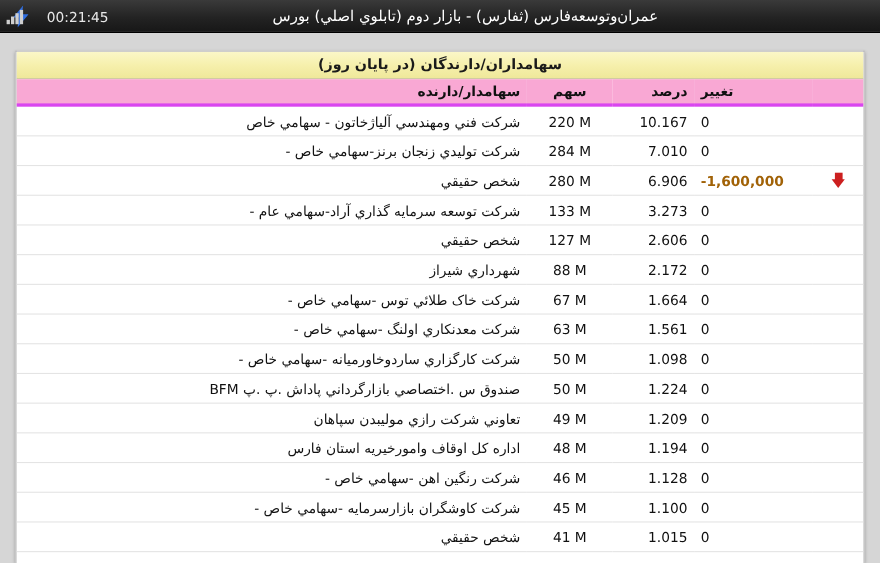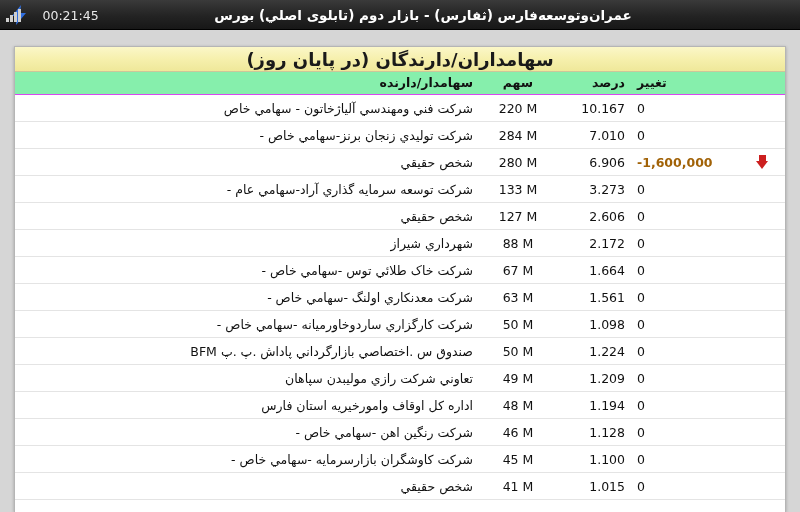--- a/index.html
+++ b/index.html
@@ -26,21 +26,21 @@
     align-items: center;
     direction: rtl;
     padding: 0 8px;
     box-sizing: border-box;
     border-bottom: 1px solid #000;
   }
   .topbar-title {
     flex: 1;
     text-align: center;
     font-size: 13.5px;
-    font-weight: bold;
+    font-weight: normal;
     color: #ffffff;
     white-space: nowrap;
     overflow: hidden;
     text-overflow: ellipsis;
     padding-left: 26px;
   }
   .bolt-icon {
     width: 18px;
     height: 20px;
     display: inline-flex;
@@ -95,41 +95,41 @@
     box-sizing: border-box;
     overflow: hidden;
   }
   .card-header {
     height: 24px;
     background: linear-gradient(to bottom, #fbf7c8 0%, #f6f0ad 50%, #efe89a 100%);
     border-bottom: 1px solid #ccc69a;
     display: flex;
     align-items: center;
     justify-content: center;
-    font-size: 18px;
+    font-size: 13px;
     font-weight: bold;
     color: #1a1a1a;
   }
 
   
   table.holders {
     width: 100%;
     border-collapse: collapse;
     table-layout: fixed;
     direction: rtl;
     font-size: 12.5px;
     color: #111;
   }
   table.holders th {
     font-weight: bold;
     font-size: 12.5px;
     color: #111;
     padding: 3px 6px 4px 6px;
-    border-bottom: 1px solid #d946ef;
-    background: #86efac;
+    border-bottom: 3px solid #d946ef;
+    background: #f9a8d4;
     white-space: nowrap;
   }
   table.holders td {
     padding: 3px 6px;
     border-bottom: 1px solid #e4e4e4;
     white-space: nowrap;
     overflow: hidden;
     text-overflow: ellipsis;
     height: 20px;
   }

